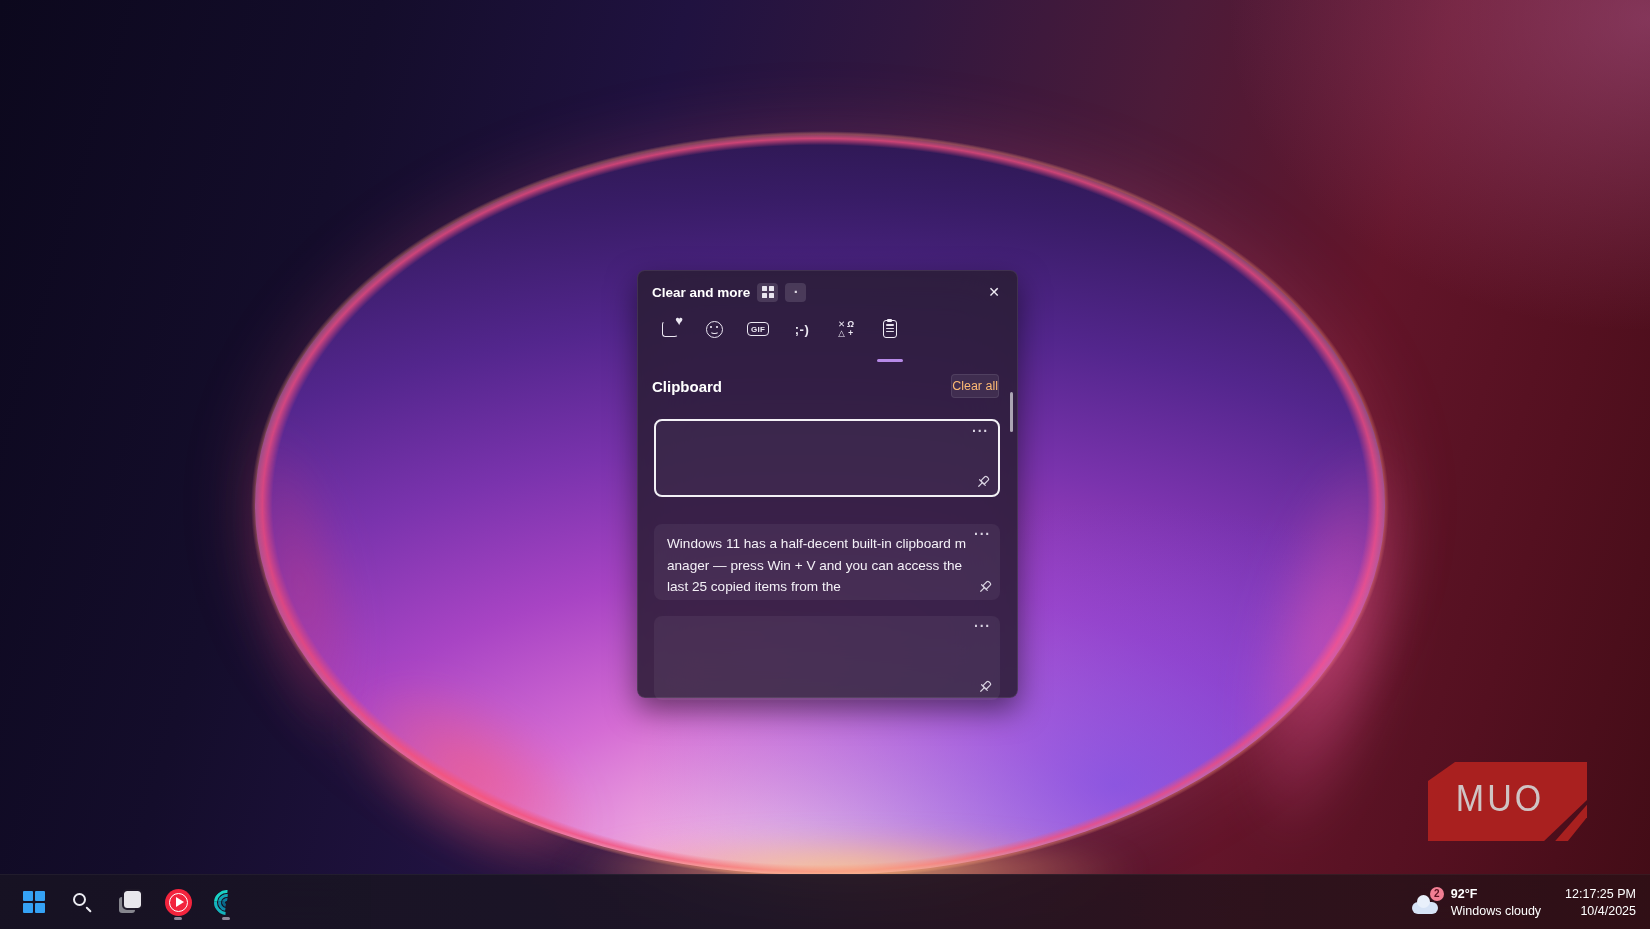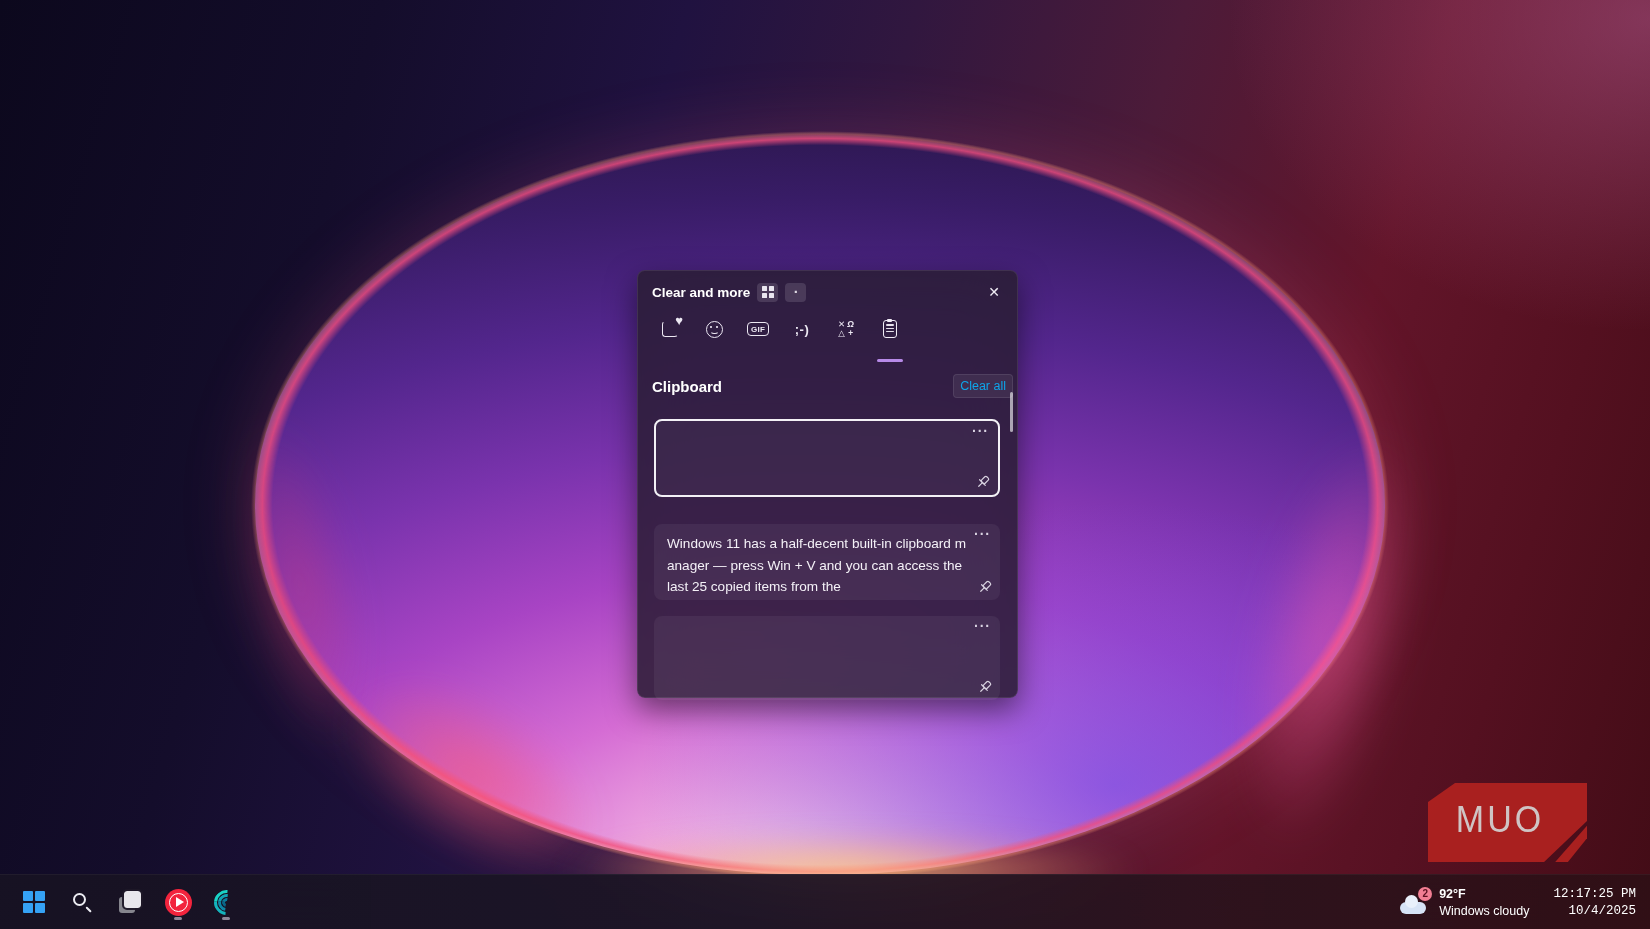--- a/index.html
+++ b/index.html
@@ -26,21 +26,21 @@
   .hs-bottom { left:560px; top:836px; width:580px; height:70px;
     background:radial-gradient(closest-side, rgba(255,205,130,.95), rgba(255,160,110,.4) 60%, transparent); filter:blur(14px); }
   .hs-bl { left:330px; top:700px; width:280px; height:150px; transform:rotate(33deg);
     background:radial-gradient(closest-side, rgba(255,90,110,.55), transparent); filter:blur(16px); }
   .hs-right { left:1255px; top:430px; width:150px; height:420px; transform:rotate(14deg);
     background:radial-gradient(closest-side, rgba(255,95,170,.5), transparent); filter:blur(18px); }
   .hs-left { left:245px; top:420px; width:110px; height:330px; transform:rotate(-12deg);
     background:radial-gradient(closest-side, rgba(220,60,110,.35), transparent); filter:blur(16px); }
 
   
-  .muo { position:absolute; left:1428px; top:783px; width:159px; height:79px; }
+  .muo { position:absolute; left:1428px; top:762px; width:159px; height:79px; }
   .muo-body { position:absolute; inset:0; background:rgba(177,34,32,.92);
     clip-path:polygon(17% 0, 100% 0, 100% 48%, 73% 100%, 0 100%, 0 24%); }
   .muo-stripe { position:absolute; inset:0; background:rgba(177,34,32,.92);
     clip-path:polygon(80% 100%, 100% 54%, 100% 70%, 88% 100%); }
   .muo-text { position:absolute; left:22px; top:17px; width:100px; text-align:center;
     font-size:34px; font-weight:400; letter-spacing:3px; color:#cfc4c4; transform:scaleY(1.08); }
 
   
   .panel { position:absolute; left:637px; top:270px; width:381px; height:428px;
     background:rgba(42,30,52,.88); backdrop-filter:blur(28px) saturate(130%);
@@ -69,24 +69,24 @@
   .ic-smiley u { position:absolute; left:3px; right:3px; bottom:2.2px; height:4.5px;
      border:1.6px solid #ece8f2; border-top:none; border-left-color:transparent; border-right-color:transparent; border-radius:0 0 8px 8px; }
   .ic-gif { border:1.6px solid #ece8f2; border-radius:4px; padding:1.5px 2.5px; font-size:8px; font-weight:700; color:#ece8f2; letter-spacing:.3px; }
   .ic-kao { font-size:13px; font-weight:700; color:#ece8f2; letter-spacing:.5px; }
   .ic-sym { display:grid; grid-template-columns:9px 9px; grid-template-rows:9px 9px; font-size:8.5px; color:#ece8f2; font-weight:700; line-height:9px; text-align:center; }
   .ic-clip { position:relative; width:14px; height:18px; border:1.6px solid #f0ecf6; border-radius:3px; }
   .ic-clip b { position:absolute; left:2.6px; top:-2.4px; width:5.4px; height:3.4px; background:#f0ecf6; border-radius:1px; }
   .ic-clip i { position:absolute; left:2.2px; right:2.2px; height:1.4px; background:rgba(240,236,246,.95); border-radius:1px; }
   .ic-clip i:nth-of-type(1){ top:3.4px; } .ic-clip i:nth-of-type(2){ top:6.6px; } .ic-clip i:nth-of-type(3){ top:9.8px; }
 
-  .section-row { position:absolute; left:14px; right:4px; top:102px; height:26px; display:flex; align-items:center; justify-content:space-between; }
+  .section-row { position:absolute; left:14px; right:18px; top:102px; height:26px; display:flex; align-items:center; justify-content:space-between; }
   .section-title { font-size:15px; font-weight:700; color:#fff; }
-  .clear-btn { font-size:12.5px; color:#0ea5e9; background:rgba(255,255,255,.065); border:1px solid rgba(255,255,255,.09);
-     border-radius:4px; padding:4px 6px; }
+  .clear-btn { font-size:12.5px; color:#fdba74; background:rgba(255,255,255,.065); border:1px solid rgba(255,255,255,.09);
+     border-radius:4px; padding:4px 0; }
 
   .cards { position:absolute; left:16px; top:148px; width:346px; display:flex; flex-direction:column; gap:16px; }
   .card { position:relative; border-radius:8px; background:rgba(255,255,255,.055); padding:9px 34px 9px 13px; }
   .card.selected { border:2px solid #f3f1f6; background:rgba(255,255,255,.035); }
   .card-text { font-size:13.6px; line-height:21.5px; color:#f4f1f7; word-break:break-all;
      display:-webkit-box; -webkit-line-clamp:3; -webkit-box-orient:vertical; overflow:hidden; }
   .card.h78 { height:78px; } .card.h76 { height:76px;margin-top:11px; } .card.h84 { height:84px; }
   .card-menu { position:absolute; top:2px; right:9px; font-size:14px; font-weight:700; letter-spacing:1px; color:#d9d3e1; }
   .card-pin { position:absolute; bottom:5px; right:7px; width:16px; height:16px; }
   .card-pin svg { stroke:#d9d3e1; fill:none; stroke-width:1.2; stroke-linecap:round; }
@@ -119,21 +119,21 @@
   .ic-swirl i:nth-child(3){ inset:8px; border-left-color:#0b7a9c; border-bottom-color:#096688; transform:rotate(60deg); }
 
   .tray { position:absolute; right:10px; top:0; height:55px; display:flex; align-items:center; gap:16px; color:#fff; }
   .weather { display:flex; align-items:center; gap:9px; padding:3px 4px; border-radius:5px; }
   .cloud { position:relative; width:30px; height:26px; }
   .cloud .base { position:absolute; left:0; bottom:2px; width:26px; height:12px; background:#d7e3f6; border-radius:7px; }
   .cloud .bump { position:absolute; left:5px; bottom:8px; width:13px; height:13px; background:#e9f0fb; border-radius:50%; }
   .cloud .badge { position:absolute; right:-2px; top:-3px; width:14px; height:14px; background:#f27e93; border-radius:50%;
      display:flex; align-items:center; justify-content:center; font-size:10px; font-weight:700; color:#5c1020; }
   .w-lines { display:flex; flex-direction:column; line-height:16.5px; font-size:12.5px; }
-  .clock { text-align:right; line-height:16.5px; font-size:12.5px; padding:3px 4px; border-radius:5px;font-family:Liberation Mono, monospace; }
+  .clock { text-align:right; line-height:16.5px; font-size:12.5px; padding:3px 4px; border-radius:5px; }
 </style>
 </head>
 <body>
 
 <div class="stage">
 
   <div class="wallpaper">
     <div class="wp-circle"></div>
     <div class="wp-ring"></div>
     <div class="hs hs-bottom"></div>

